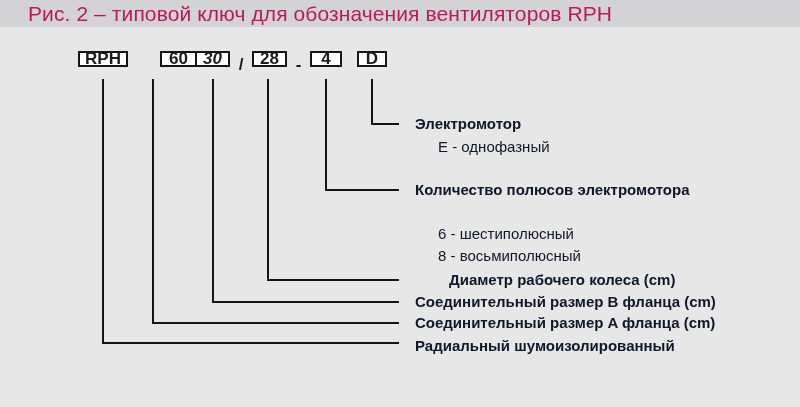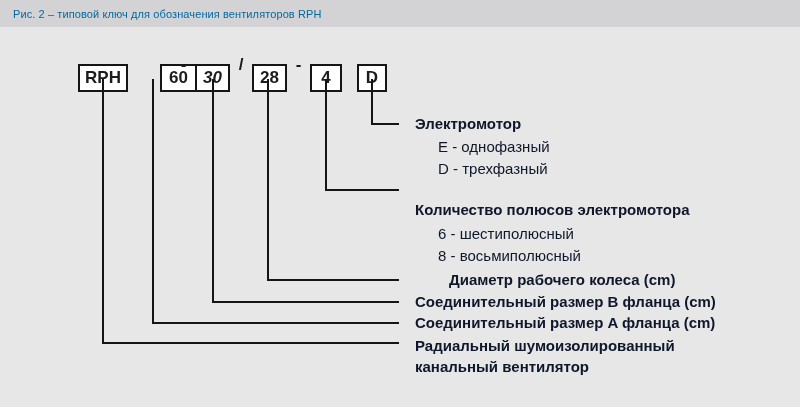--- a/index.html
+++ b/index.html
@@ -13,27 +13,27 @@
     background:#e7e7e8;
     overflow:hidden;
     color:#232323;
   }
   .title-band{
     position:absolute;left:0;top:0;
     width:800px;height:27px;
     background:#d3d3d5;
     display:flex;align-items:center;
     box-sizing:border-box;
-    padding-left:13px;
-    font-size:11px;
-    color:#0369a1;
+    padding-left:28px;
+    font-size:21px;
+    color:#be185d;
     letter-spacing:.1px;
   }
   .code-box{
-    position:absolute;top:64px;height:28px;
+    position:absolute;top:51px;height:16px;
     box-sizing:border-box;
     background:#ffffff;
     border:2px solid #151515;
     display:flex;align-items:center;justify-content:center;
     font-size:17px;font-weight:bold;color:#1c1c1c;
   }
   .code-sep{
     position:absolute;top:51px;height:28px;
     display:flex;align-items:center;justify-content:center;
     font-size:17px;font-weight:bold;color:#1c1c1c;
@@ -83,28 +83,26 @@
   <div class="hline" style="left:267px;top:279px;width:132px;"></div>
 
   <div class="vline" style="left:325px;top:79px;height:112px;"></div>
   <div class="hline" style="left:325px;top:189px;width:74px;"></div>
 
   <div class="vline" style="left:371px;top:79px;height:46px;"></div>
   <div class="hline" style="left:371px;top:123px;width:28px;"></div>
 
   <div class="lbl term" style="top:115px;">Электромотор</div>
   <div class="lbl option" style="top:138px;">E - однофазный</div>
-  <div class="lbl option" style="top:160px;">D - трехфазный</div>
 
-  <div class="lbl term" style="top:181px;margin-top:20px;">Количество полюсов электромотора</div>
+  <div class="lbl term" style="top:181px;">Количество полюсов электромотора</div>
   <div class="lbl option" style="top:225px;">6 - шестиполюсный</div>
   <div class="lbl option" style="top:247px;">8 - восьмиполюсный</div>
 
   <div class="lbl term" style="top:271px;margin-left:34px;">Диаметр рабочего колеса (cm)</div>
   <div class="lbl term" style="top:293px;">Соединительный размер B фланца (cm)</div>
   <div class="lbl term" style="top:314px;">Соединительный размер A фланца (cm)</div>
 
   <div class="lbl term multiline" style="top:335px;">
     <div>Радиальный шумоизолированный</div>
-    <div>канальный вентилятор</div>
   </div>
 
 </div>
 
 </body></html>

